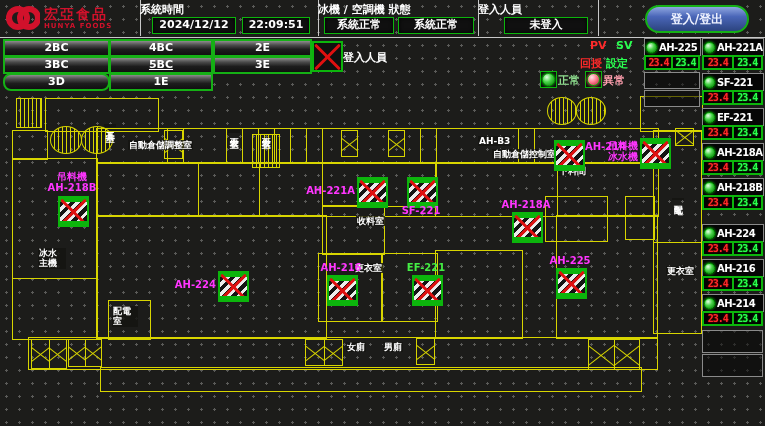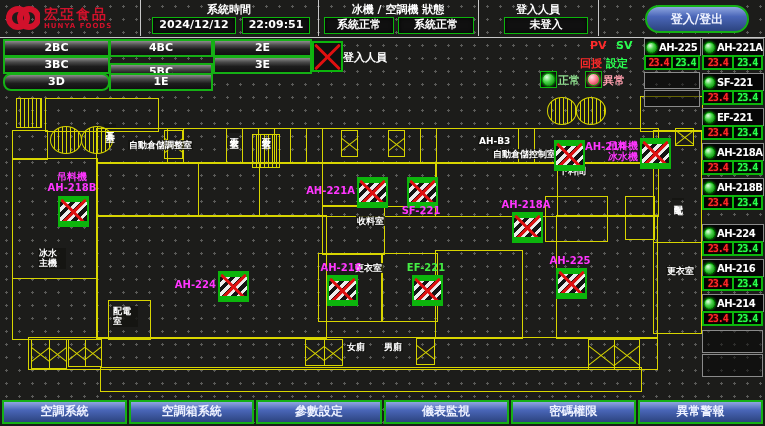--- a/index.html
+++ b/index.html
@@ -4,21 +4,21 @@
 <style>
   html,body{margin:0;padding:0;background:#000;}
   .stage{position:relative;width:765px;height:426px;overflow:hidden;
     background-color:#1c1c1a;
     background-image:radial-gradient(rgba(235,235,235,.30) 1px, transparent 1.4px);
     background-size:13px 13px;
     font-family:"DejaVu Sans","Liberation Sans",sans-serif;color:#fff;}
   
   .hsec{position:absolute;top:0;height:36px;border-right:1px solid #c8c8c8;}
   .hline{position:absolute;top:37px;left:0;width:765px;height:1px;background:#c8c8c8;}
-  .hlabel{position:absolute;top:2px;width:100%;text-align:center;font-size:11px;font-weight:bold;color:#fff;}
+  .hlabel{position:absolute;top:2px;width:100%;font-size:11px;font-weight:bold;color:#fff;}
   .gbox{position:absolute;border:1px solid #0cb50c;background:#101010;color:#fff;
     font-size:11px;font-weight:bold;text-align:center;line-height:14px;box-shadow:inset 0 0 4px #000;}
   .logo{position:absolute;left:6px;top:3px;display:flex;align-items:center;gap:4px;}
   .logo-text{display:flex;flex-direction:column;line-height:1;}
   .logo-t1{color:#d1112b;font-size:14px;font-weight:bold;letter-spacing:2px;}
   .logo-t2{color:#d1112b;font-size:7px;font-weight:bold;letter-spacing:1px;margin-top:2px;}
   .blue-btn{position:absolute;background:linear-gradient(#8fa6e0,#4a66b8 40%,#2c447f);
     border:2px solid #15b015;border-radius:14px;color:#eef2ff;font-size:12px;font-weight:bold;
     text-align:center;cursor:pointer;}
   
@@ -270,33 +270,25 @@
         <div class="xline b"></div>
       </div>
       <div class="pdev-label" style="color: rgb(68, 238, 68); left: 398px; top: 263px; width: 56px; text-align: center;">EF-221</div>
       <div class="pdev" style="left: 556px; top: 268px;">
         <div class="xline a"></div>
         <div class="xline b"></div>
       </div>
       <div class="pdev-label" style="left: 542px; top: 256px; width: 56px; text-align: center;">AH-225</div>
     </div>
 
-  <div class="footer" id="footer">
-      <div class="f-btn">空調系統</div>
-      <div class="f-btn">空調箱系統</div>
-      <div class="f-btn">參數設定</div>
-      <div class="f-btn">儀表監視</div>
-      <div class="f-btn">密碼權限</div>
-      <div class="f-btn">異常警報</div>
-    </div>
 <div class="floor-btn" style="left: 3px; top: 39px; width: 103px;">2BC</div>
     <div class="floor-btn" style="left: 109px; top: 39px; width: 100px;">4BC</div>
     <div class="floor-btn" style="left: 213px; top: 39px; width: 95px;">2E</div>
     <div class="floor-btn" style="left: 3px; top: 56px; width: 103px;">3BC</div>
-    <div class="floor-btn" style="left: 109px; top: 63px; width: 100px; text-decoration: underline;">5BC</div>
+    <div class="floor-btn" style="left: 109px; top: 56px; width: 100px; text-decoration: underline;">5BC</div>
     <div class="floor-btn" style="left: 213px; top: 56px; width: 95px;">3E</div>
     <div class="floor-btn" style="left: 3px; top: 73px; width: 103px; border-radius: 8px;">3D</div>
     <div class="floor-btn" style="left: 109px; top: 73px; width: 100px;">1E</div>
     <div class="dev-name" style="left: 644px; top: 38px; width: 54px;">
       <span class="led"></span>
       <span class="dev-name-text">AH-225</span>
     </div>
     <div class="dev-vals" style="left: 644px; top: 55px; width: 54px;">
       <span class="val seg-red">23.4</span>
       <span class="val seg-green">23.4</span>

